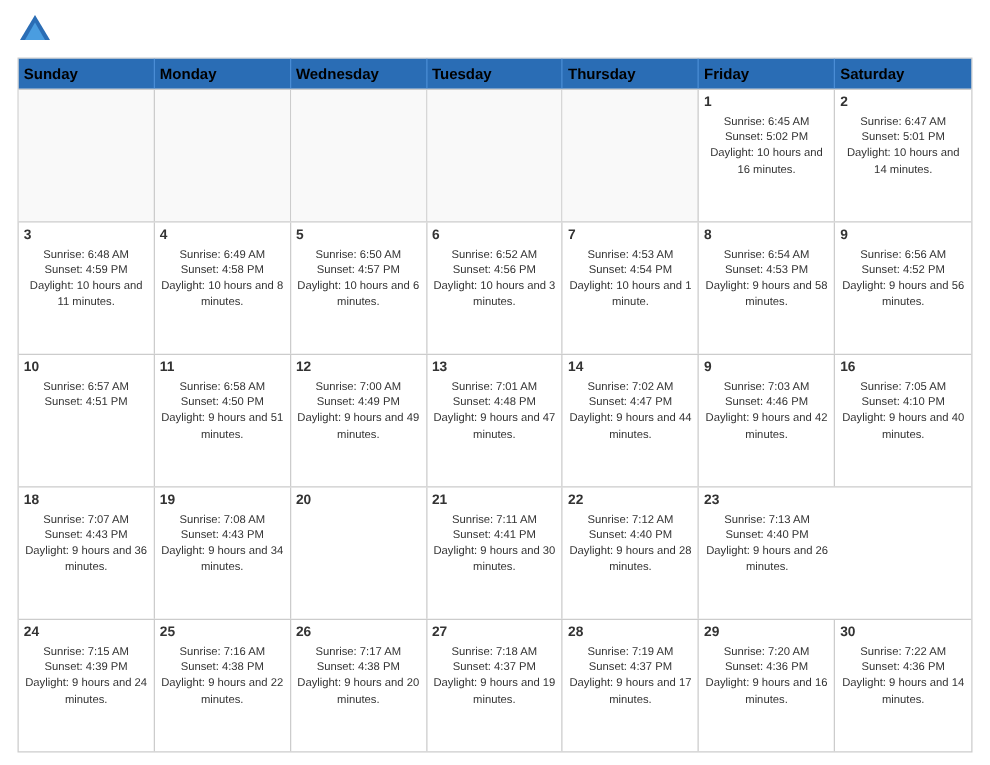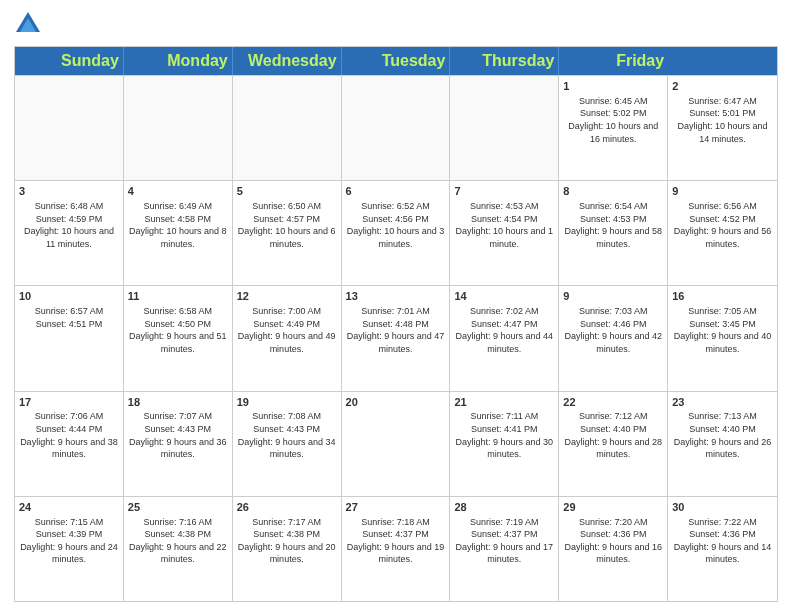--- a/index.html
+++ b/index.html
@@ -57,25 +57,25 @@
       display: flex;
       flex-direction: column;
       border: 1px solid #ccc;
     }
     .cal-header {
       display: grid;
       grid-template-columns: repeat(7, 1fr);
       background: #2a6db5;
     }
     .cal-header-cell {
-      color: #bef264;
-      font-size: 16px;
+      color: #000000;
+      font-size: 12px;
       font-weight: bold;
       padding: 5px 4px;
-      text-align: right;
+      text-align: left;
       border-right: 1px solid #4a8dd5;
     }
     .cal-header-cell:last-child { border-right: none; }
     .cal-body {
       flex: 1;
       display: flex;
       flex-direction: column;
     }
     .cal-row {
       display: grid;
@@ -129,20 +129,21 @@
   </div>
 
   <div class="calendar">
     <div class="cal-header">
     <div class="cal-header-cell">Sunday</div>
         <div class="cal-header-cell">Monday</div>
         <div class="cal-header-cell">Wednesday</div>
         <div class="cal-header-cell">Tuesday</div>
         <div class="cal-header-cell">Thursday</div>
         <div class="cal-header-cell">Friday</div>
+        <div class="cal-header-cell">Saturday</div>
       </div>
     <div class="cal-body">
     <div class="cal-row">
           <div class="cal-cell empty"></div>
           <div class="cal-cell empty"></div>
           <div class="cal-cell empty"></div>
           <div class="cal-cell empty"></div>
           <div class="cal-cell empty"></div>
           <div class="cal-cell">
             <span class="day-num">1</span>
@@ -203,28 +204,24 @@
           <div class="cal-cell">
             <span class="day-num">14</span>
             <div class="day-info"><span>Sunrise: 7:02 AM</span><br><span>Sunset: 4:47 PM</span><br><span>Daylight: 9 hours and 44 minutes.</span></div>
           </div>
           <div class="cal-cell">
             <span class="day-num">9</span>
             <div class="day-info"><span>Sunrise: 7:03 AM</span><br><span>Sunset: 4:46 PM</span><br><span>Daylight: 9 hours and 42 minutes.</span></div>
           </div>
           <div class="cal-cell">
             <span class="day-num">16</span>
-            <div class="day-info"><span>Sunrise: 7:05 AM</span><br><span>Sunset: 3:45 PM</span><br><span>Daylight: 9 hours and 40 minutes.</span></div>
-          </div>
-        </div>
-        <div class="cal-row">
-          <div class="cal-cell">
-            <span class="day-num">17</span>
-            <div class="day-info"><span>Sunrise: 7:06 AM</span><br><span>Sunset: 4:44 PM</span><br><span>Daylight: 9 hours and 38 minutes.</span></div>
-          </div>
+            <div class="day-info"><span>Sunrise: 7:05 AM</span><br><span>Sunset: 4:10 PM</span><br><span>Daylight: 9 hours and 40 minutes.</span></div>
+          </div>
+        </div>
+        <div class="cal-row">
           <div class="cal-cell">
             <span class="day-num">18</span>
             <div class="day-info"><span>Sunrise: 7:07 AM</span><br><span>Sunset: 4:43 PM</span><br><span>Daylight: 9 hours and 36 minutes.</span></div>
           </div>
           <div class="cal-cell">
             <span class="day-num">19</span>
             <div class="day-info"><span>Sunrise: 7:08 AM</span><br><span>Sunset: 4:43 PM</span><br><span>Daylight: 9 hours and 34 minutes.</span></div>
           </div>
           <div class="cal-cell">
             <span class="day-num">20</span>

